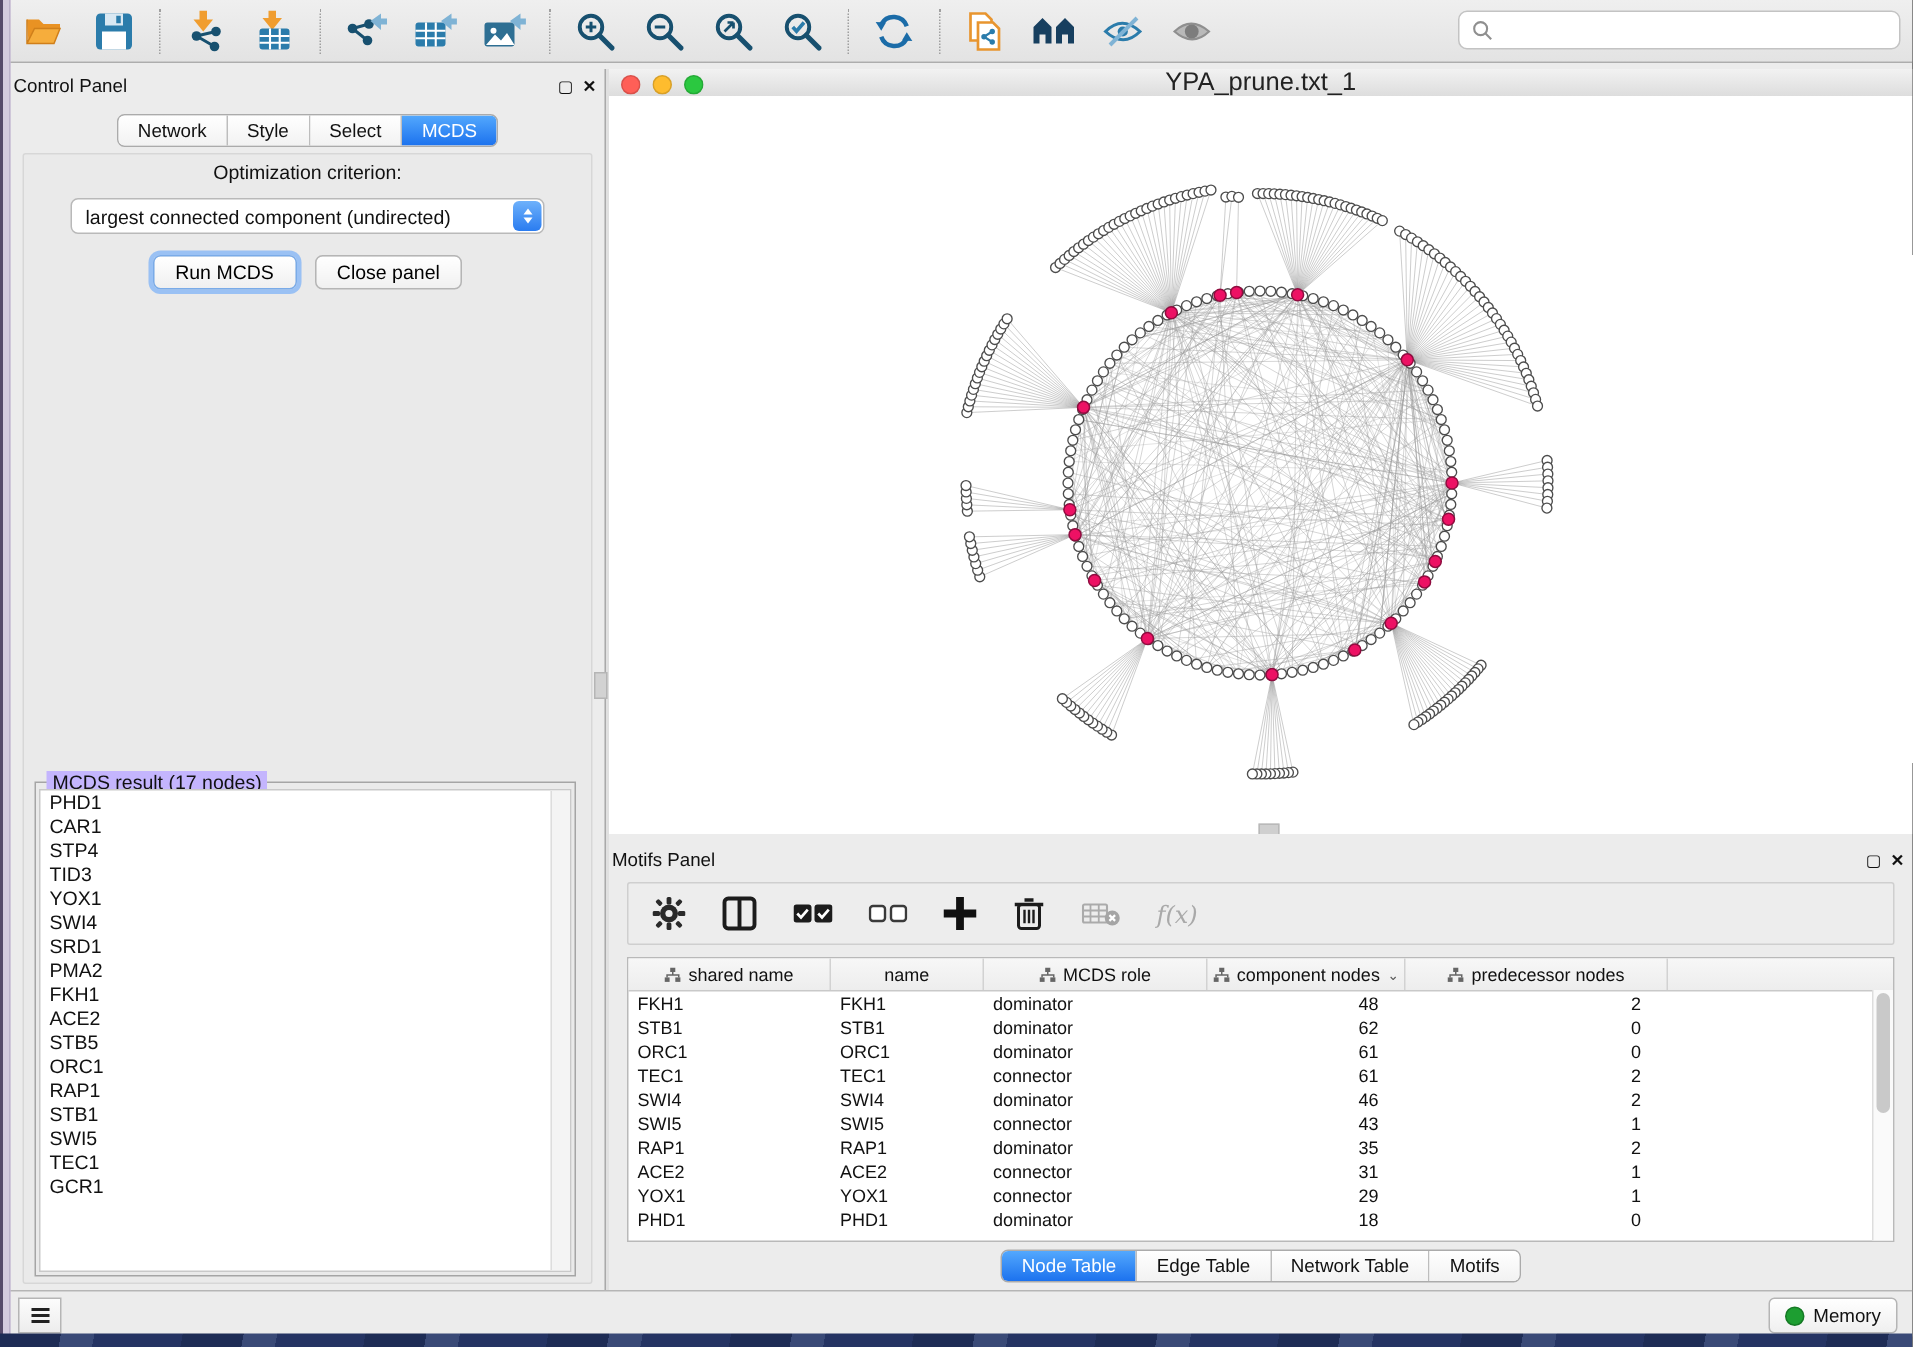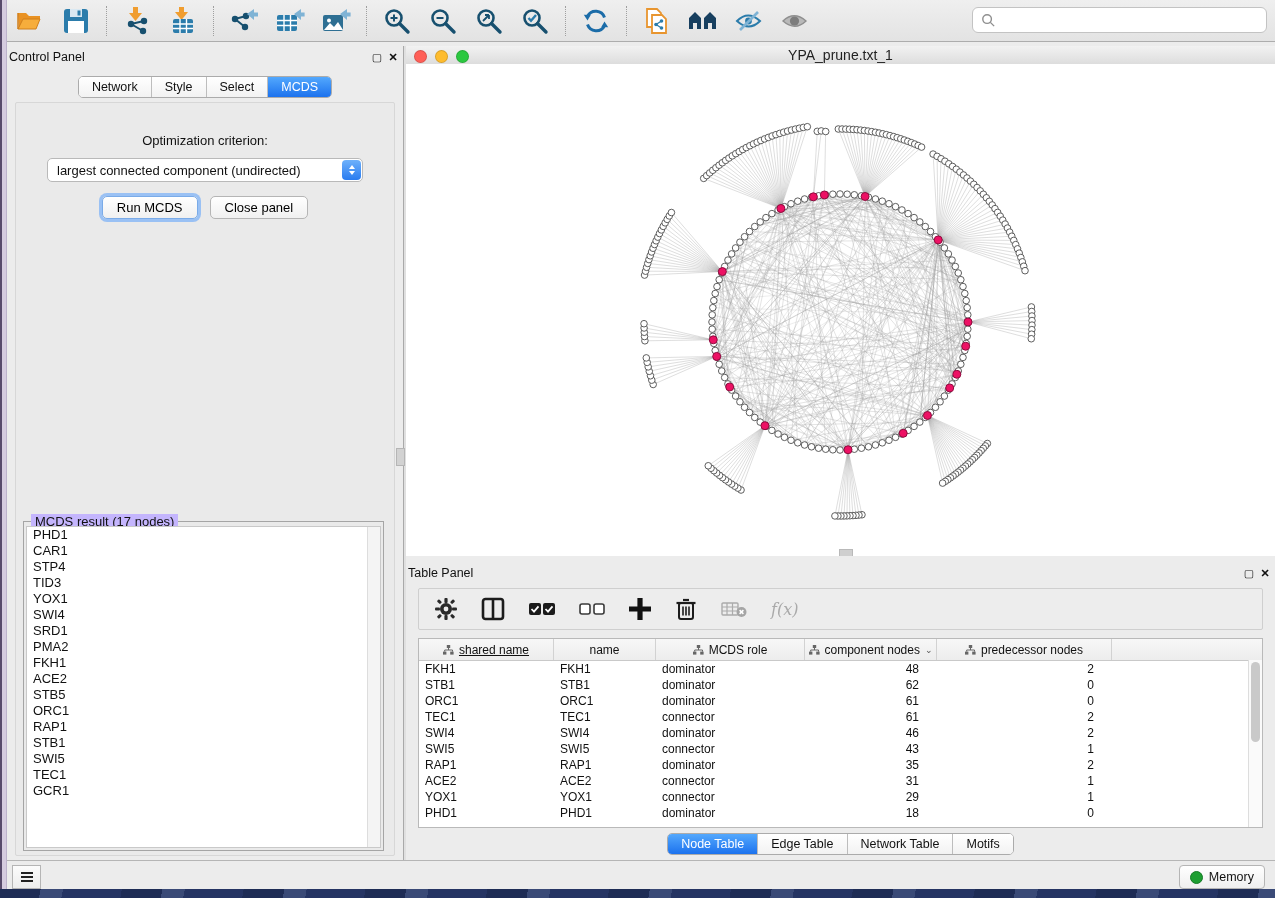--- a/index.html
+++ b/index.html
@@ -24,21 +24,21 @@
   .panel-header{height:22px;display:flex;align-items:center;padding:0 2px;font-size:12.5px;}
   .panel-header .ph-title{flex:1;}
   .ph-btn{width:16px;text-align:center;font-size:11px;color:#111;cursor:default;}
   .seg-tabs{display:flex;justify-content:center;margin-top:8px;}
   .seg{display:inline-flex;border:1px solid #ababab;border-radius:5px;overflow:hidden;background:#fff;}
   .seg .seg-item{padding:3px 13px;font-size:12.5px;background:linear-gradient(#ffffff,#f2f2f2);
                  border-right:1px solid #bdbdbd;cursor:default;}
   .seg .seg-item:last-child{border-right:none;}
   .seg .seg-item.sel{background:linear-gradient(#53a8fd,#1c72ee);color:#fff;}
   .cp-content{position:absolute;left:8px;top:56px;right:8px;bottom:4px;border:1px solid #d7d7d7;background:#eaeaea;border-radius:2px;}
-  .opt-label{text-align:center;font-size:13px;margin-top:30px;}
+  .opt-label{text-align:center;font-size:13px;margin-top:4px;}
   .dropdown{position:relative;margin:10px auto 0;width:316px;height:24px;background:#fff;border:1px solid #b9b9b9;
             border-radius:5px;display:flex;align-items:center;font-size:13px;padding-left:9px;box-sizing:border-box;}
   .dd-stepper{position:absolute;right:1px;top:1px;width:19px;height:20px;border-radius:4px;
               background:linear-gradient(#6eb1fb,#2a7cf0);display:flex;flex-direction:column;align-items:center;justify-content:center;gap:2px;}
   .dd-stepper i{display:block;width:0;height:0;border-left:3.5px solid transparent;border-right:3.5px solid transparent;}
   .dd-stepper .up{border-bottom:4px solid #fff;}
   .dd-stepper .dn{border-top:4px solid #fff;}
   .btn-row{display:flex;justify-content:center;gap:12px;margin-top:14px;}
   .mac-btn{font-size:13px;font-family:"Liberation Sans",sans-serif;padding:3px 14px;background:linear-gradient(#ffffff,#f0f0f0);
            border:1px solid #b5b5b5;border-radius:5px;cursor:default;}
@@ -52,21 +52,21 @@
   
   .vdivider{position:absolute;left:403px;top:46px;width:3px;height:814px;background:#e0e0e0;border-left:1px solid #a9a9a9;border-right:1px solid #bfbfbf;}
   .v-handle{position:absolute;left:396px;top:448px;width:7px;height:16px;background:#d2d2d2;border:1px solid #b5b5b5;}
   .h-handle{position:absolute;left:839px;top:549px;width:12px;height:7px;background:#cfcfcf;border:1px solid #b9b9b9;}
   
   .net-window{position:absolute;left:406px;top:46px;width:869px;height:510px;background:#fff;}
   .net-titlebar{height:18px;background:linear-gradient(#f2f2f2,#dddddd);border-bottom:1px solid #b7b7b7;
                 display:flex;align-items:center;position:relative;}
   .lights{display:flex;gap:8px;position:absolute;left:8px;top:4px;}
   .light{width:11px;height:11px;border-radius:50%;}
-  .net-title{flex:1;text-align:center;font-size:14px;color:#222;}
+  .net-title{flex:1;text-align:center;font-size:17px;color:#222;}
   .net-canvas{position:absolute;left:0;top:18px;width:869px;height:492px;background:#fff;}
   
   .table-panel{position:absolute;left:406px;top:556px;width:869px;height:304px;background:#ececec;}
   .tp-toolbar{position:absolute;left:12px;top:32px;width:845px;height:42px;background:#ededed;border:1px solid #cfcfcf;
               border-radius:2px;display:flex;align-items:center;gap:24px;padding-left:16px;box-sizing:border-box;}
   .tp-icon{display:flex;align-items:center;justify-content:center;height:26px;}
   .fx-label{font-family:"DejaVu Serif",serif;font-style:italic;font-size:16px;color:#a9a9a9;}
   .ntable{position:absolute;left:12px;top:82px;width:845px;height:190px;background:#fff;border:1px solid #b9b9b9;box-sizing:border-box;}
   .thead{display:flex;height:21px;background:linear-gradient(#f7f7f7,#ededed);border-bottom:1px solid #c9c9c9;font-size:12px;}
   .th{display:flex;align-items:center;justify-content:center;gap:5px;border-right:1px solid #d2d2d2;box-sizing:border-box;color:#111;}
@@ -1149,21 +1149,21 @@
           <circle cx="323.7114674634847" cy="322.9649104589701" r="4" fill="#ed1164" stroke="#8f0c3f" stroke-width="1"></circle>
           <circle cx="310.71519144989975" cy="292.42173703875403" r="4" fill="#ed1164" stroke="#8f0c3f" stroke-width="1"></circle>
           <circle cx="307.245687201079" cy="275.81415692288834" r="4" fill="#ed1164" stroke="#8f0c3f" stroke-width="1"></circle>
         </svg>
     </div>
   </div>
   <div class="h-handle"></div>
 
   <div class="table-panel">
     <div class="panel-header" style="padding-top:6px;">
-      <span class="ph-title">Table Panel</span>
+      <span class="ph-title">Motifs Panel</span>
       <span class="ph-btn">▢</span>
       <span class="ph-btn"><b>✕</b></span>
     </div>
     <div class="tp-toolbar">
       <span class="tp-icon">
         <svg width="22" height="22" viewBox="0 0 22 22">
             <g fill="#2a2a2a">
               <circle cx="11" cy="11" r="6"></circle>
               <rect x="9.4" y="0" width="3.2" height="5" rx="1"></rect>
               <rect x="9.4" y="17" width="3.2" height="5" rx="1"></rect>
@@ -1216,21 +1216,21 @@
             <path d="M1 7h16M1 11h16M6 3v12M11.5 3v12" stroke="#ababab" stroke-width="1.2"></path>
             <circle cx="20.5" cy="12" r="5" fill="#a5a5a5"></circle>
             <path d="M18.6 10.1l3.8 3.8M22.4 10.1l-3.8 3.8" stroke="#fff" stroke-width="1.5"></path>
           </svg>
       </span>
       <span class="tp-icon fx-label">f(x)</span>
     </div>
 
     <div class="ntable">
       <div class="thead" id="t-head">
-          <div class="th" style="width: 135px; text-decoration: underline;">
+          <div class="th" style="width: 135px;">
             <span>
               <svg width="11" height="10" viewBox="0 0 11 10">
                 <rect x="3.8" y="0" width="3.4" height="3" fill="#666"></rect>
                 <rect x="0" y="6.6" width="3.4" height="3" fill="#666"></rect>
                 <rect x="7.2" y="6.6" width="3.4" height="3" fill="#666"></rect>
                 <path d="M5.5 3v2M1.7 6.6V5h7.8v1.6" stroke="#666" fill="none"></path>
               </svg>
             </span>
             <span>shared name</span>
           </div>

